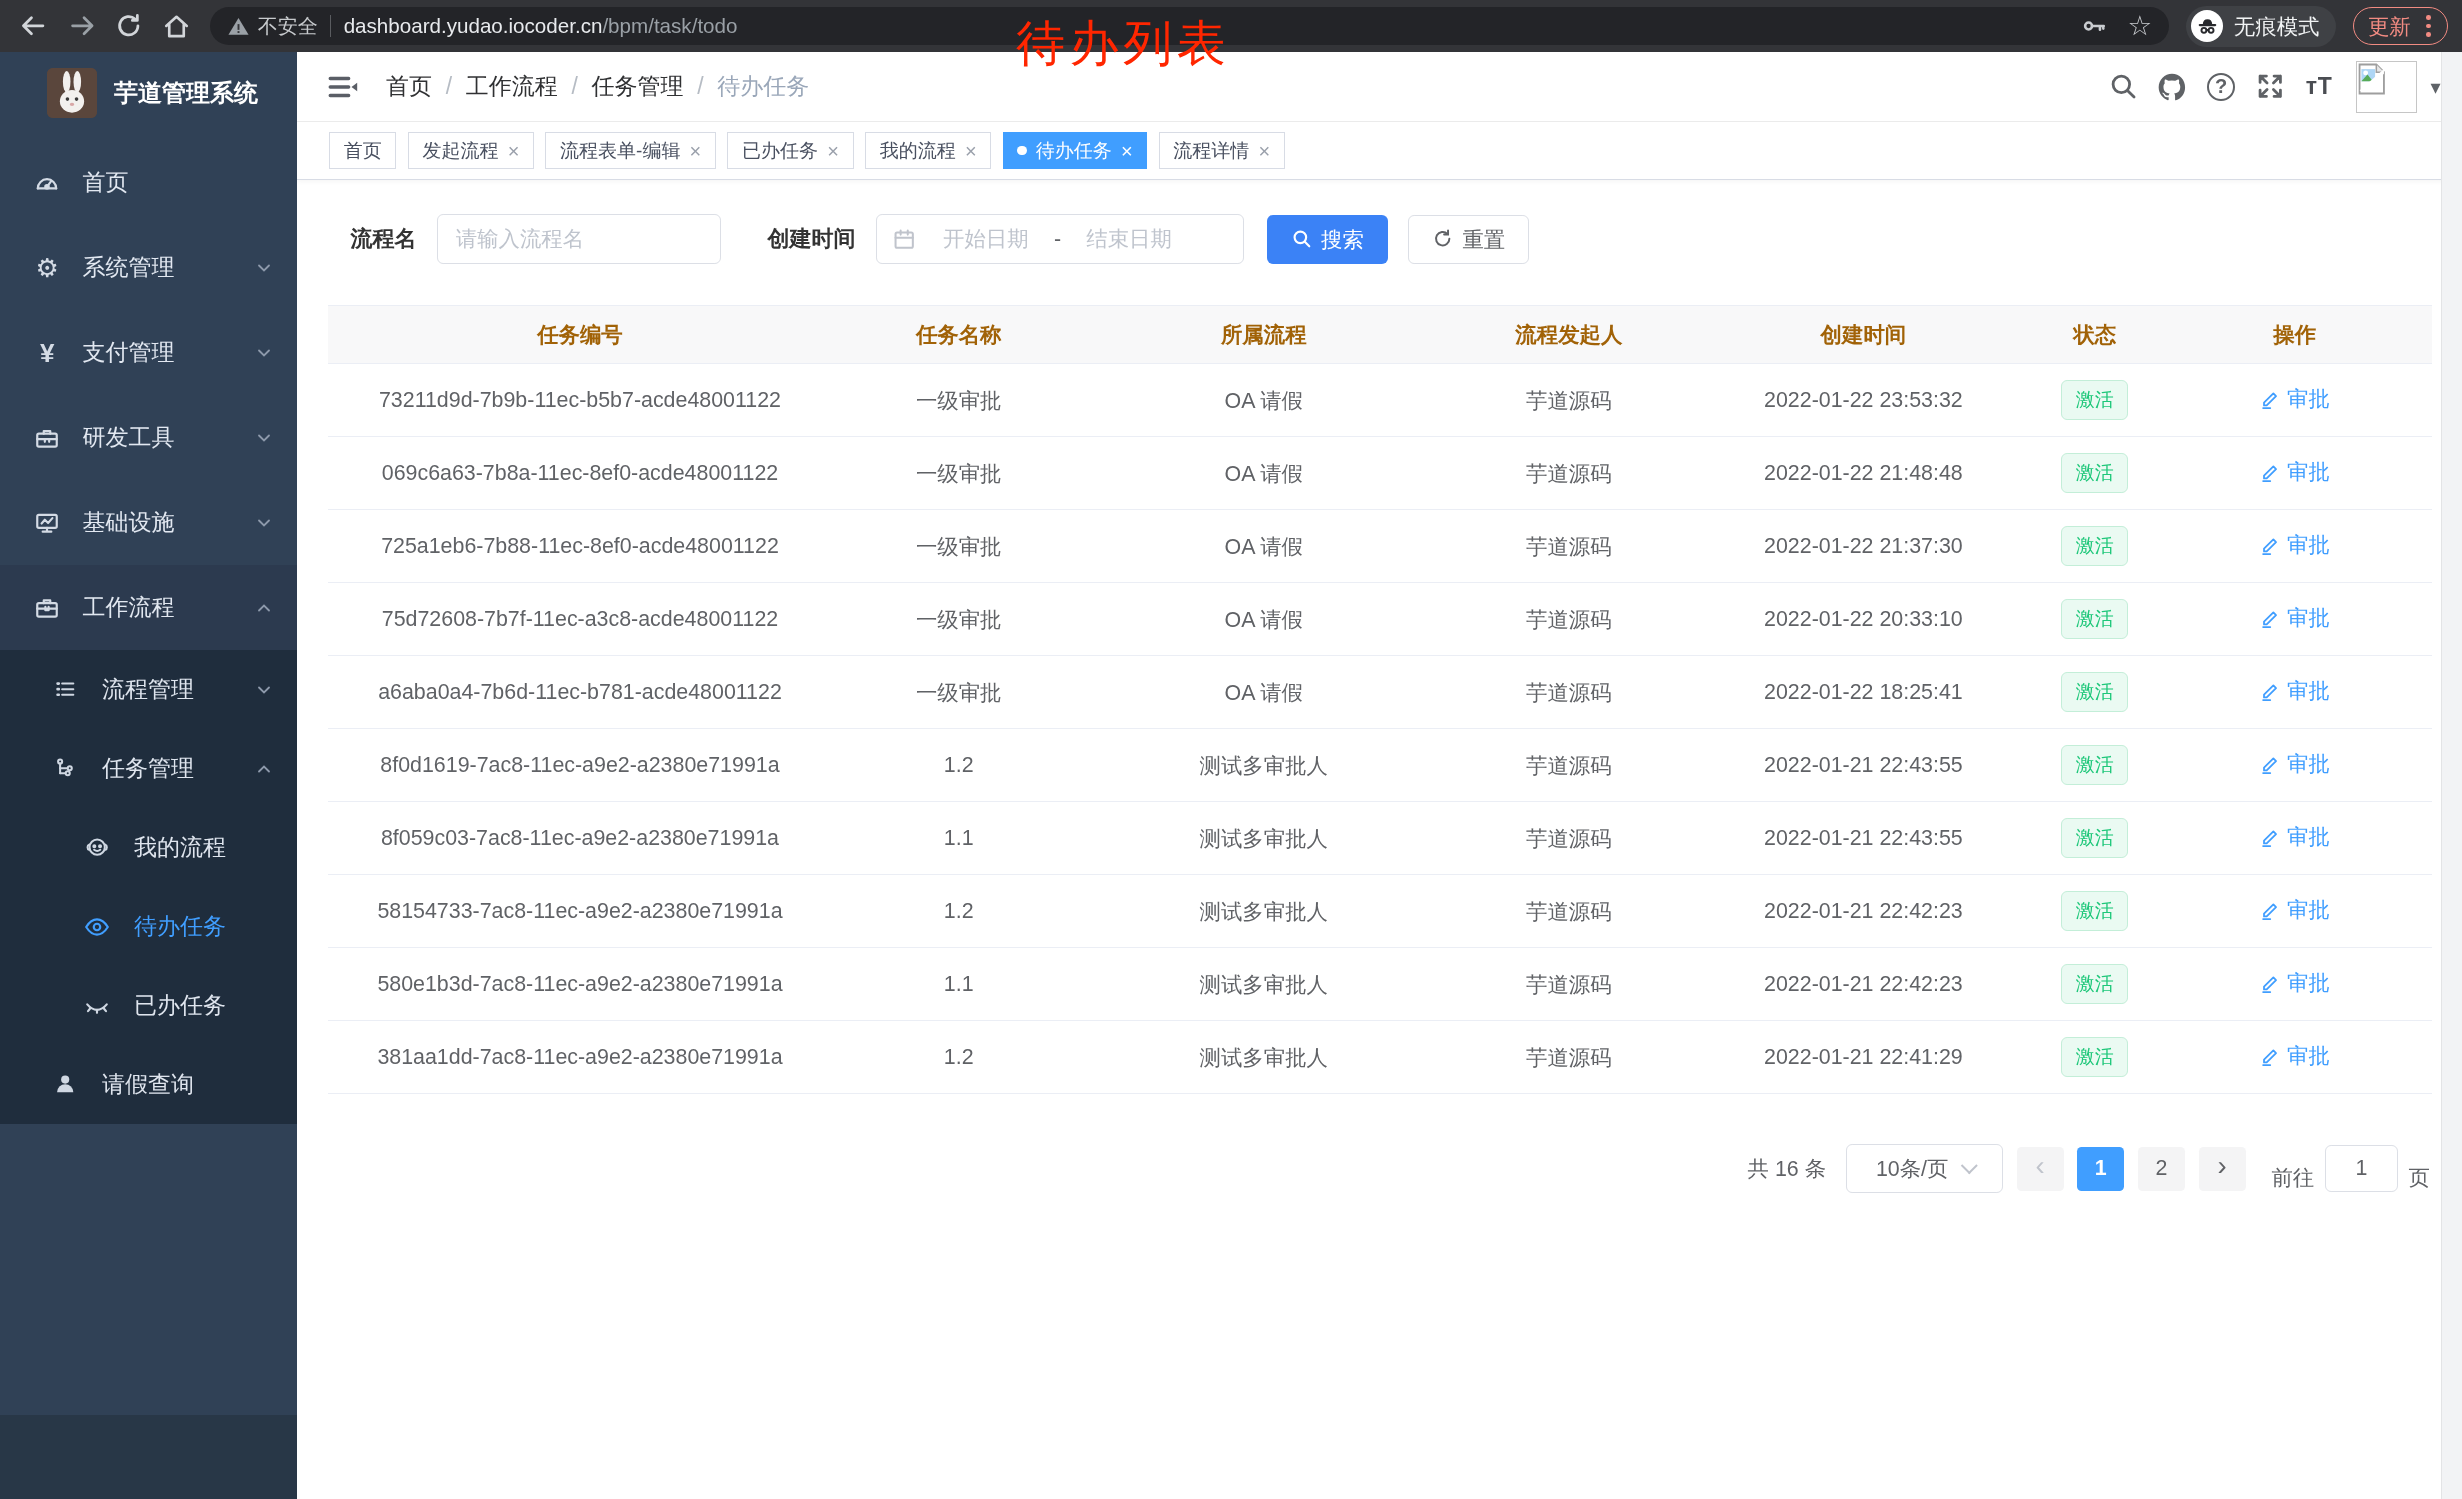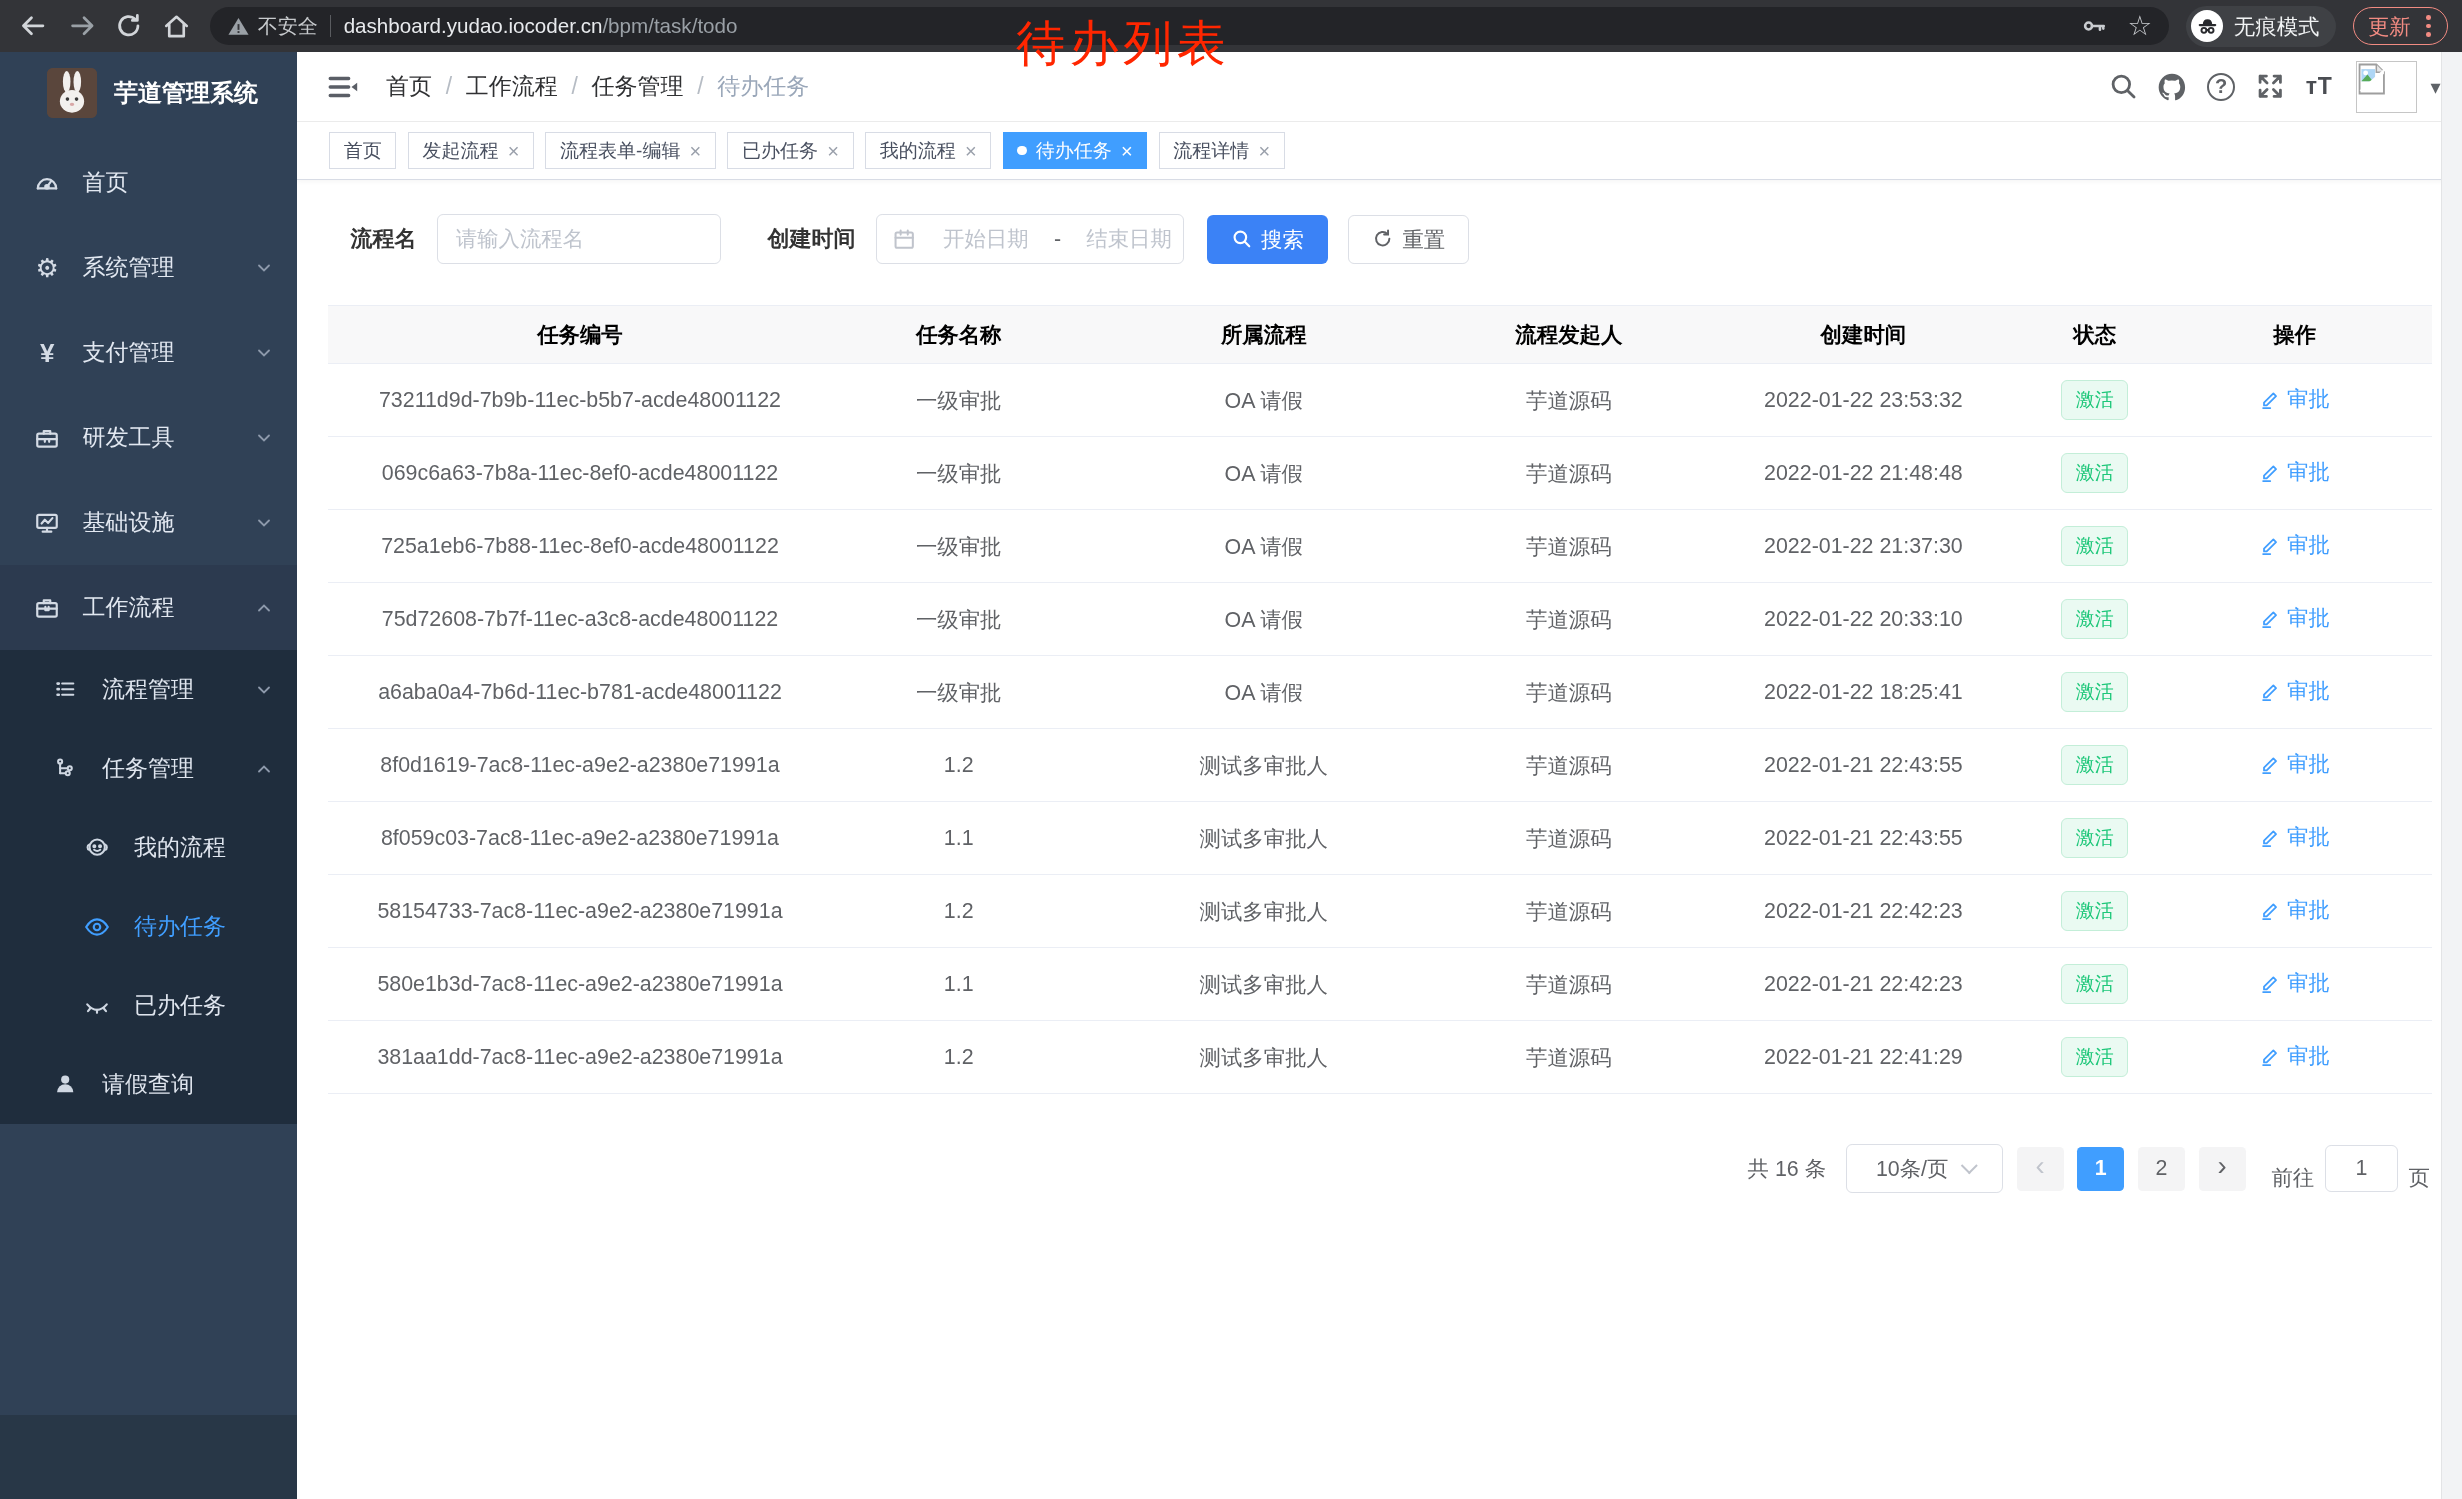--- a/index.html
+++ b/index.html
@@ -92,35 +92,35 @@
   .tag .dot { width:9.2px; height:9.2px; border-radius:50%; background:#fff; }
 
   
   .content { flex:1; padding:0 30.5px; overflow:hidden; }
   .filters { margin:34px 0 0 23px; display:flex; align-items:center; height:50px; }
   .f-label { font-size:22px; font-weight:700; color:#333; }
   .f-input { width:284px; height:50px; border:0.8px solid #dcdfe6; border-radius:6.1px; padding:0 18.3px;
     font-size:21.4px; color:#606266; margin-left:20px; outline:none; font-family:inherit; }
   .f-input::placeholder { color:#bfc4cd; }
   .time-label { margin-left:47px; }
-  .daterange { width:308px; height:50px; border:0.8px solid #dcdfe6; border-radius:6.1px; margin-left:20px;
+  .daterange { width:368px; height:50px; border:0.8px solid #dcdfe6; border-radius:6.1px; margin-left:20px;
     display:flex; align-items:center; padding:0 15.3px; color:#bfc4cd; }
   .daterange input { border:none; outline:none; width:130px; font-size:21.4px; color:#606266;
     text-align:center; font-family:inherit; background:transparent; }
   .daterange input::placeholder { color:#bfc4cd; }
   .d-sep { color:#606266; font-size:21.4px; padding:0 3.1px; }
   .cal-icon { color:#c0c4cc; margin-right:4.6px; display:flex; }
   .btn { height:49px; border-radius:6.1px; font-size:21.4px; display:flex; align-items:center; gap:9.2px;
     padding:0 23px; cursor:pointer; border:0.8px solid transparent; }
   .btn-primary { background:#3b82f6; color:#fff; margin-left:23px; }
   .btn-plain { background:#fff; color:#606266; border-color:#dcdfe6; margin-left:20px; }
 
   
   table.grid { width:100%; border-collapse:collapse; table-layout:fixed; margin-top:41px; }
-  .grid th { background:#f8f8f9; color:#000000; font-size:21.4px; font-weight:700; height:58px;
+  .grid th { background:#f8f8f9; color:#a16207; font-size:21.4px; font-weight:700; height:58px;
     border-bottom:0.8px solid #ebeef5; border-top:0.8px solid #ebeef5; text-align:center; }
   .grid td { height:73px; border-bottom:0.8px solid #ebeef5; font-size:21.4px; color:#606266;
     text-align:center; }
   .badge { display:inline-block; padding:6.1px 13.7px; border-radius:6.1px; font-size:19px;
     color:#1dc779; background:#eafaf2; border:0.8px solid #c3eed8; }
   .approve { color:#409eff; font-size:21.4px; text-decoration:none; display:inline-flex;
     align-items:center; gap:6.1px; cursor:pointer; }
 
   
   .pagi { margin-top:50px; display:flex; align-items:center; justify-content:flex-end; gap:13.7px;

